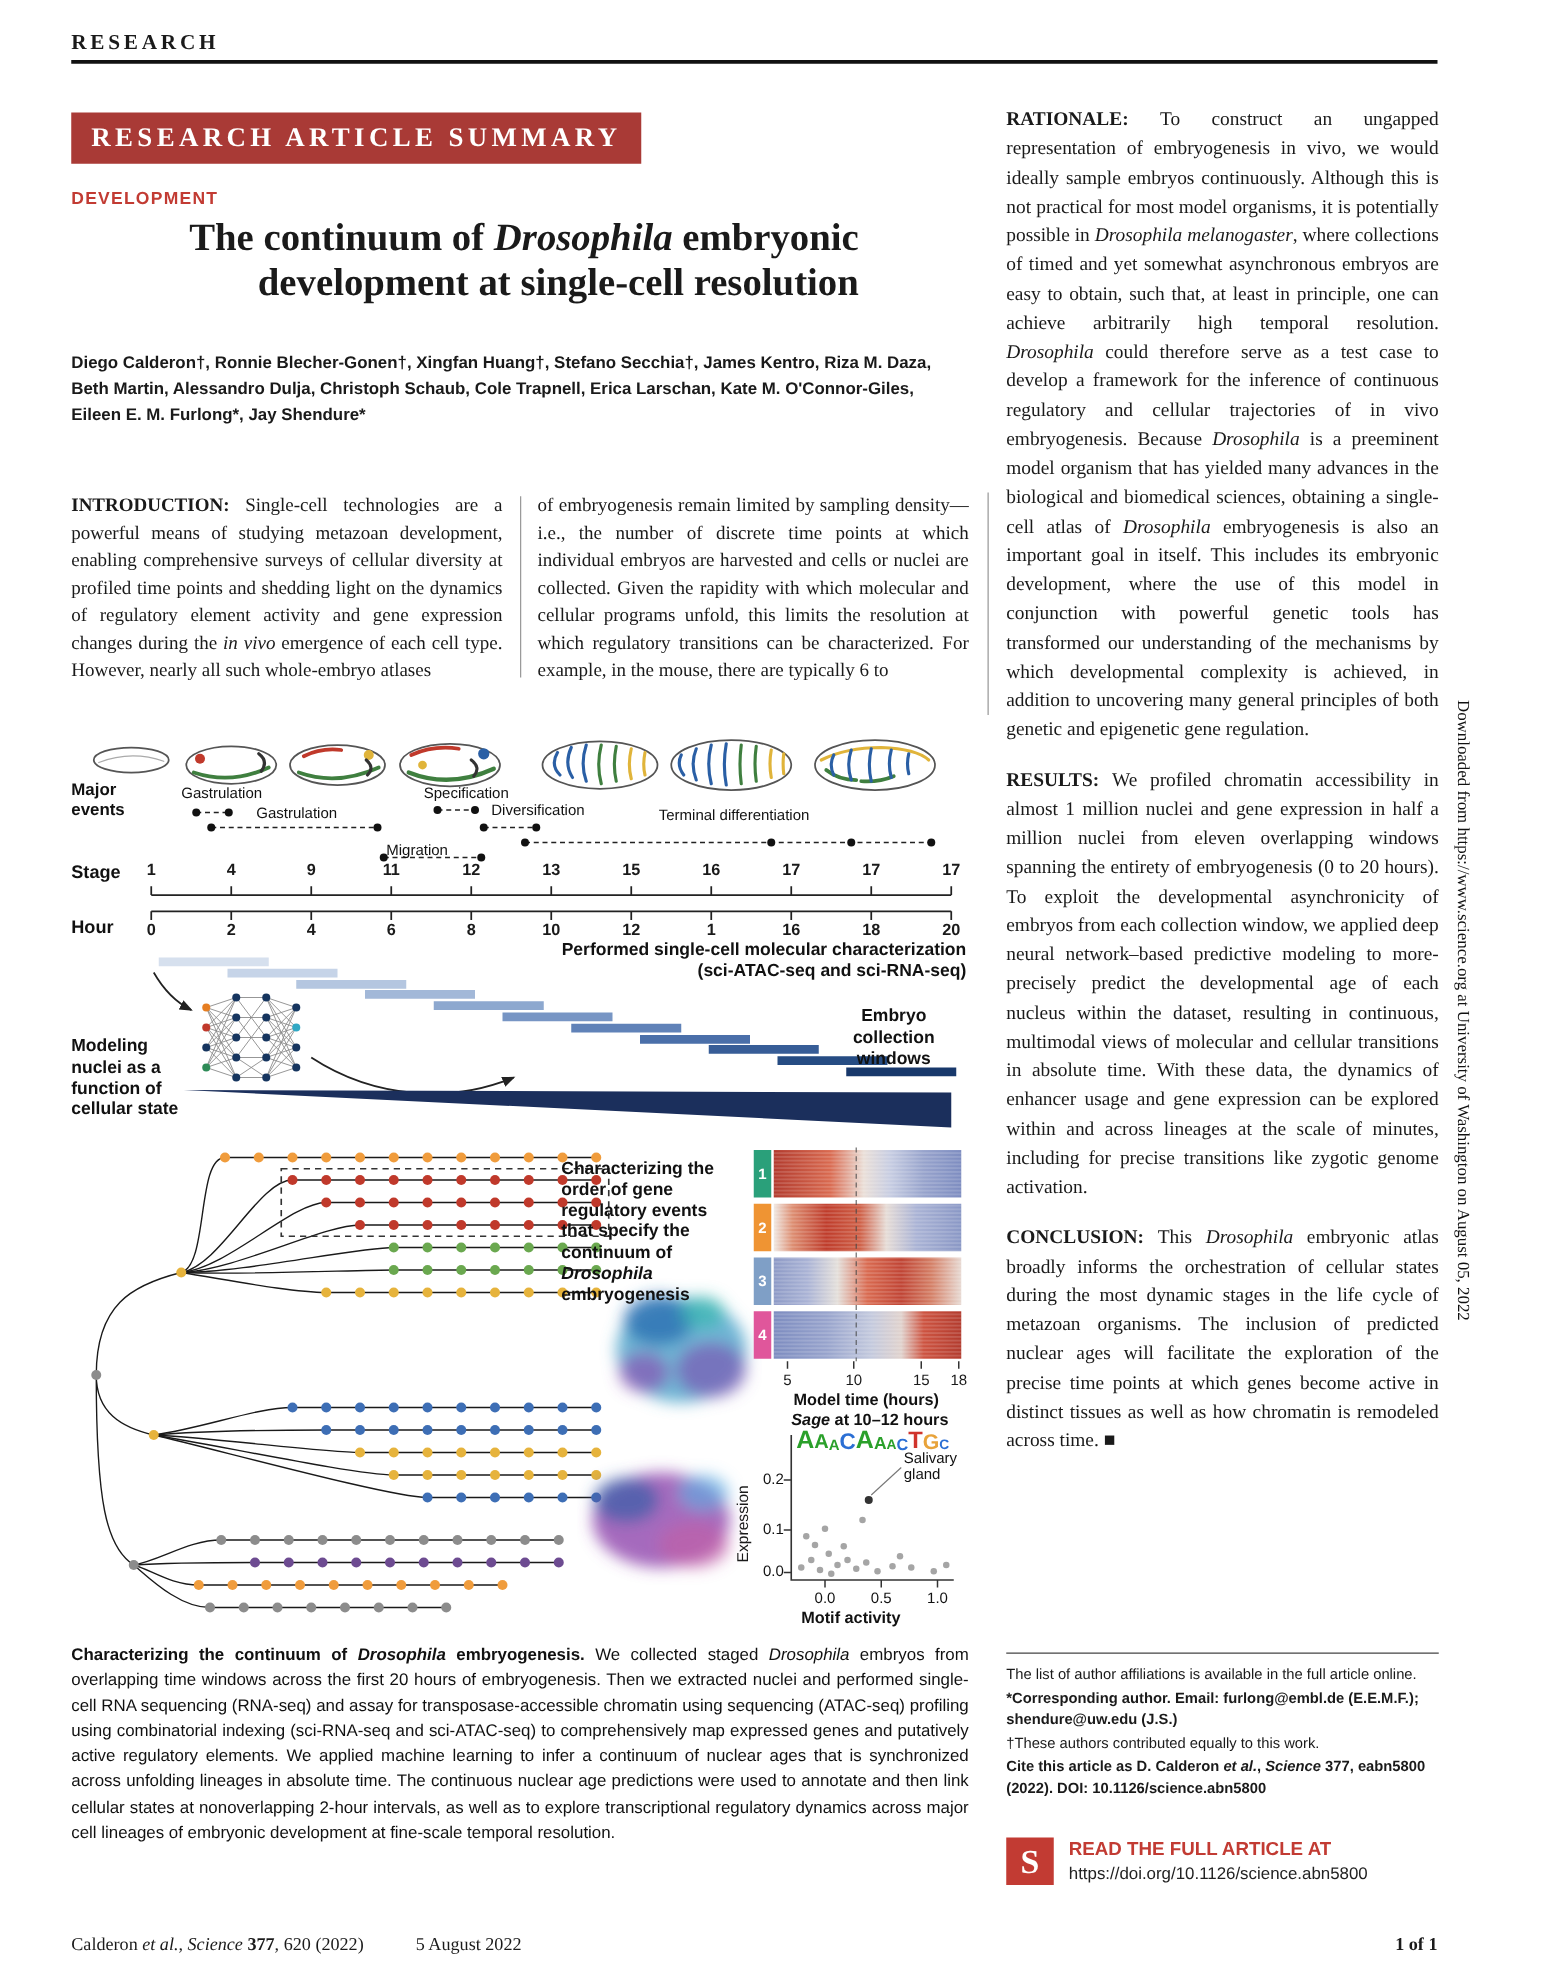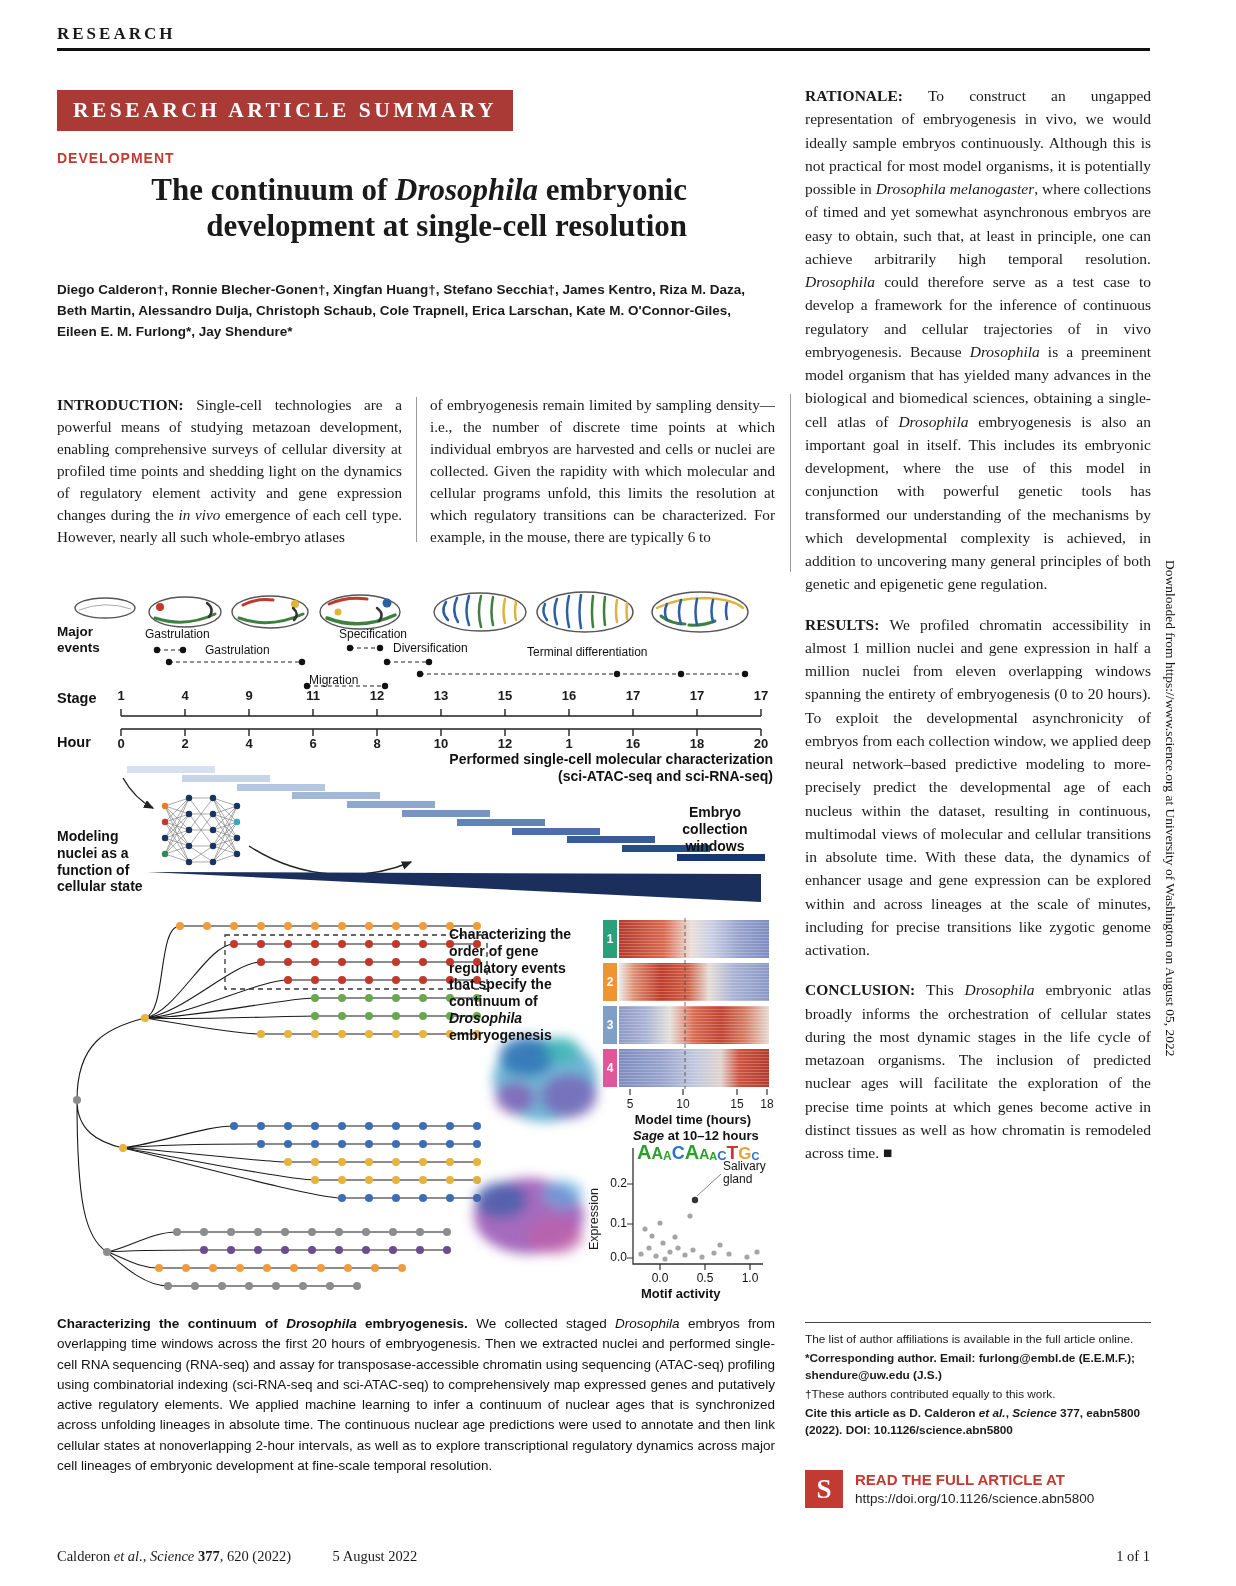--- a/index.html
+++ b/index.html
@@ -32,21 +32,21 @@
   .footrule{position:absolute;left:805px;top:1322px;width:346px;height:1px;background:#444;}
   .footnotes{position:absolute;left:805px;top:1331px;width:346px;font-family:"Liberation Sans",sans-serif;font-size:11.8px;line-height:1.45;}
   .footnotes div{margin-bottom:2px;}
   .readbox{position:absolute;left:805px;top:1470px;width:346px;height:44px;}
   .readbox .logo{position:absolute;left:0;top:0;width:38px;height:38px;background:#c23b33;color:#fff;font-family:"Liberation Serif",serif;font-size:27px;font-weight:bold;display:flex;align-items:center;justify-content:center;}
   .readbox .rtitle{position:absolute;left:50px;top:1px;color:#c23b33;font-family:"Liberation Sans",sans-serif;font-weight:bold;font-size:15px;}
   .readbox .rurl{position:absolute;left:50px;top:21px;font-family:"Liberation Sans",sans-serif;font-size:13.5px;color:#222;}
   .sideways{position:absolute;left:1162px;top:560px;height:660px;writing-mode:vertical-rl;font-size:13.5px;color:#111;}
   .pagefooter{position:absolute;left:57px;top:1548px;width:1093px;display:flex;justify-content:space-between;font-size:14.5px;}
   .pagefooter .fdate{margin-left:38px;}
-  .pagefooter .fpage{font-weight:normal;}
+  .pagefooter .fpage{font-weight:bold;}
 </style>
 </head>
 <body>
 
 <div class="page">
 
   <div class="kicker">RESEARCH</div>
   <div class="toprule"></div>
 
   <div class="leftcol">

